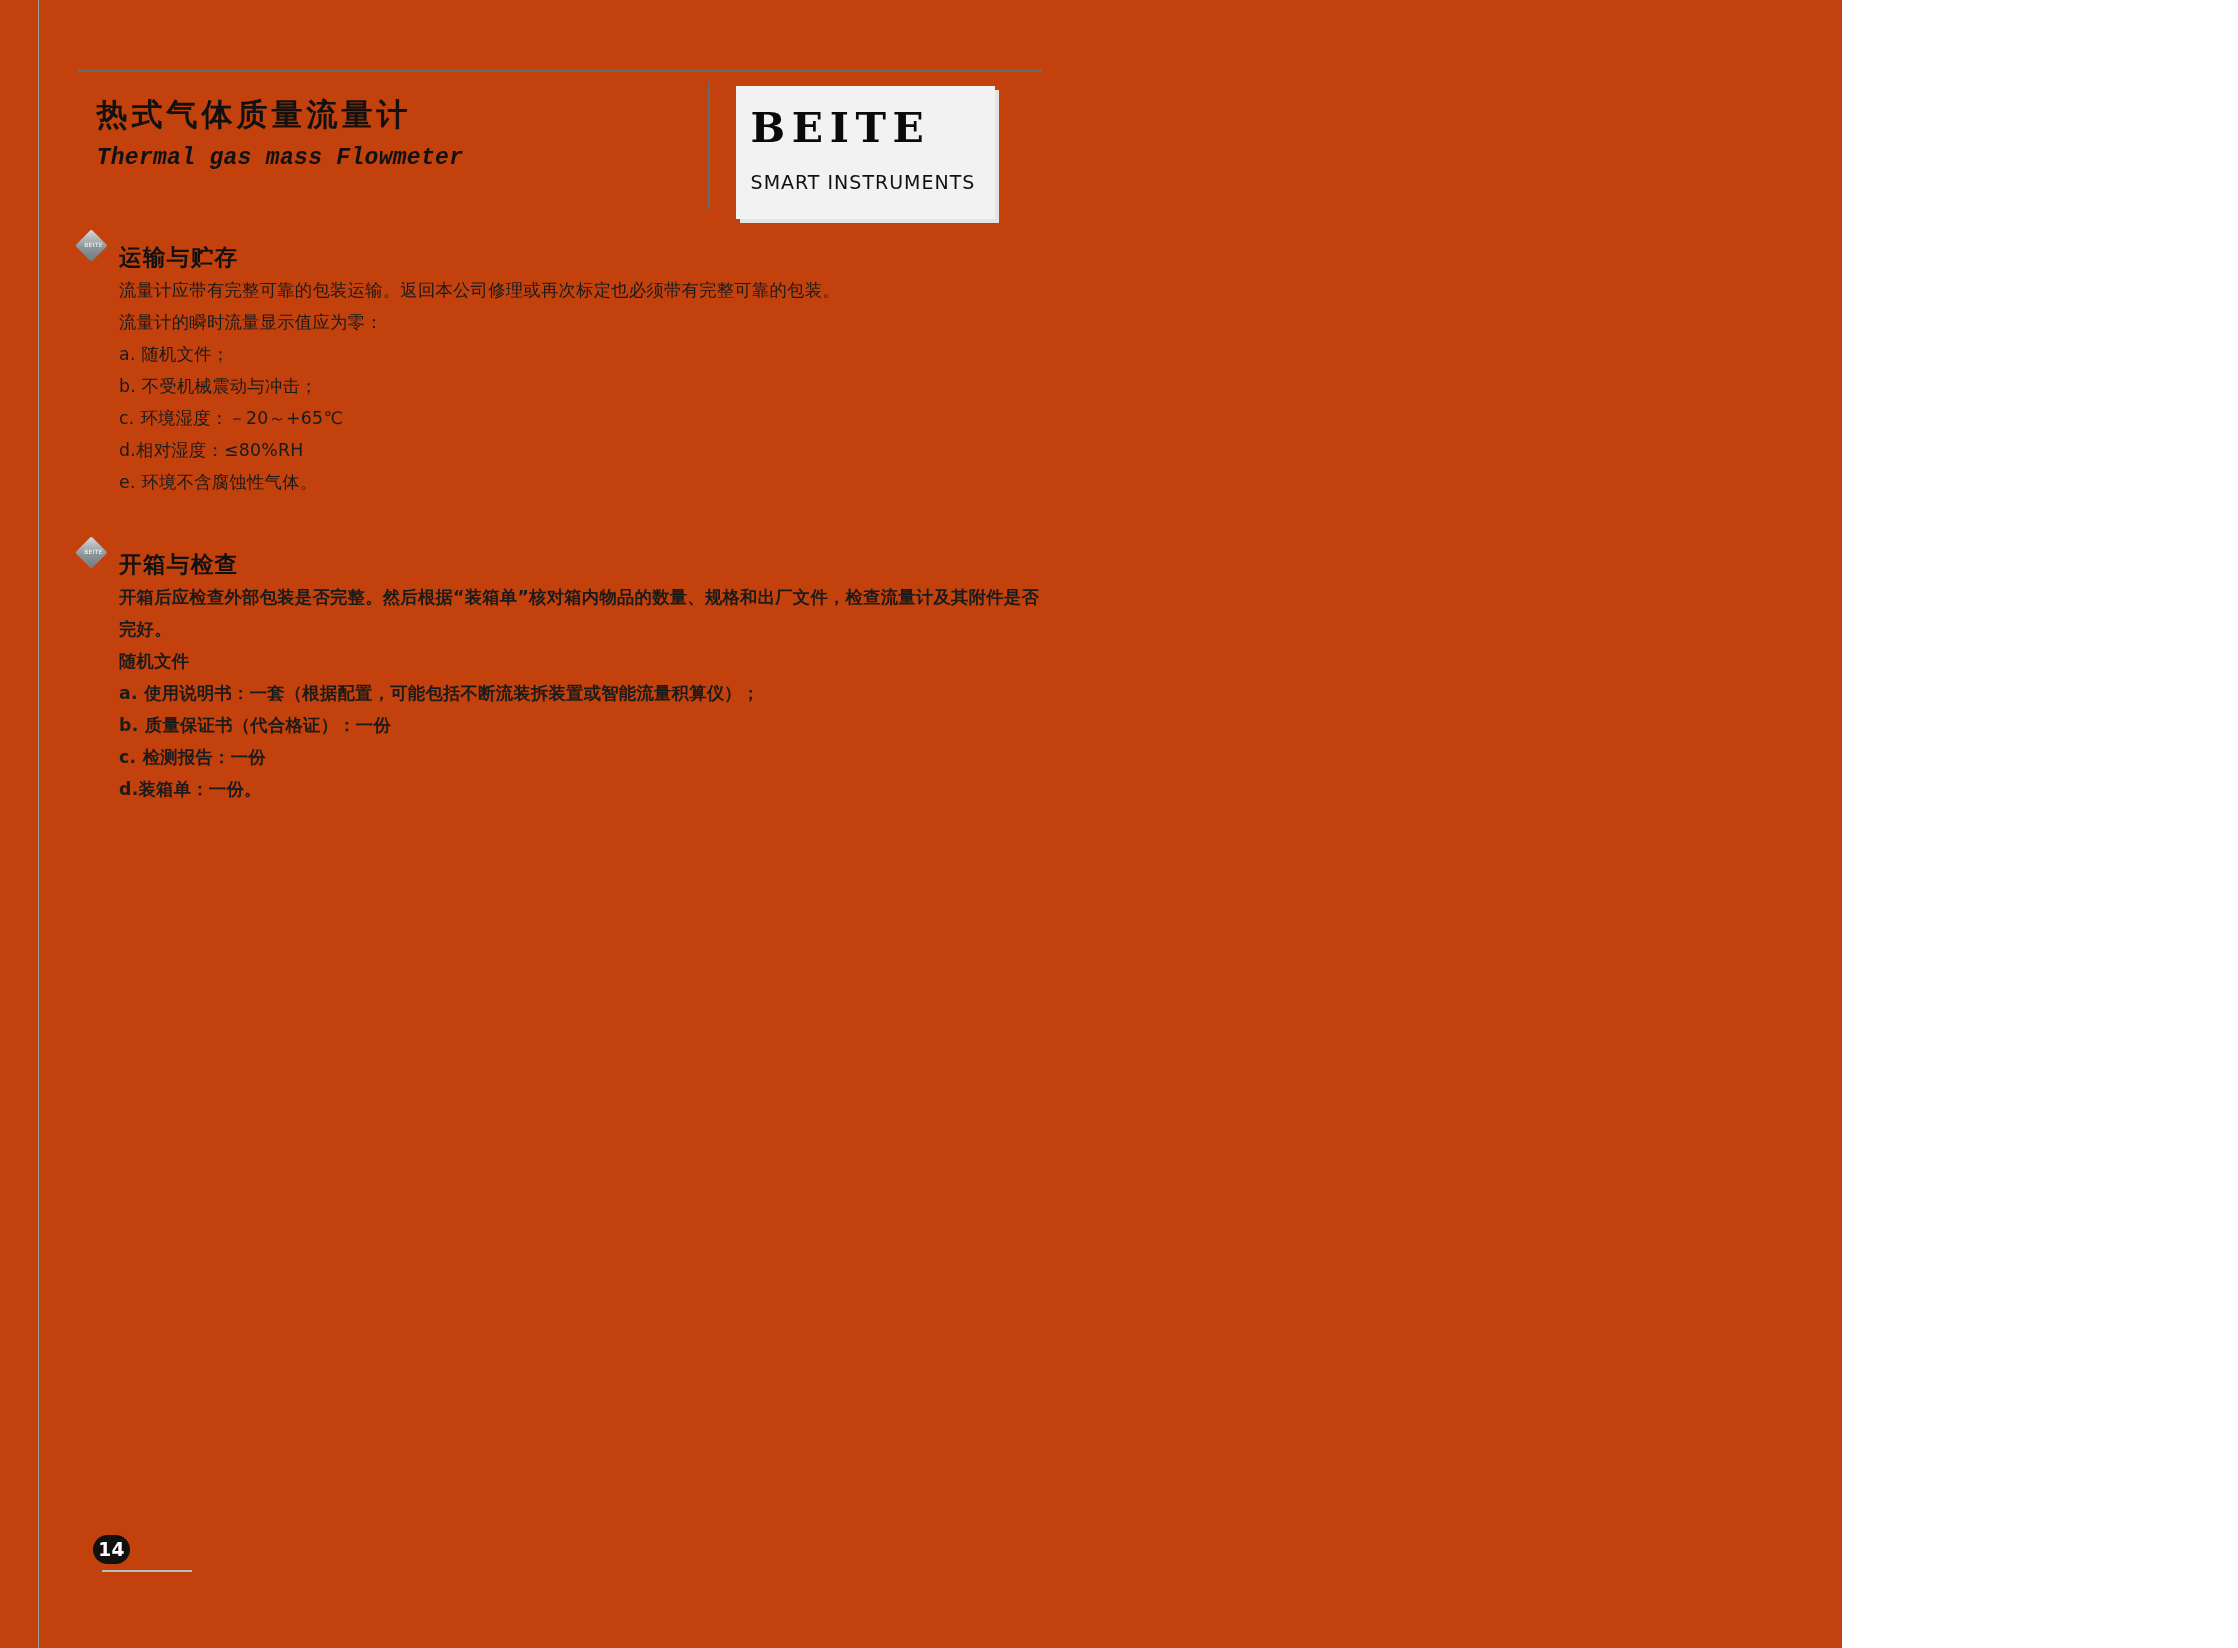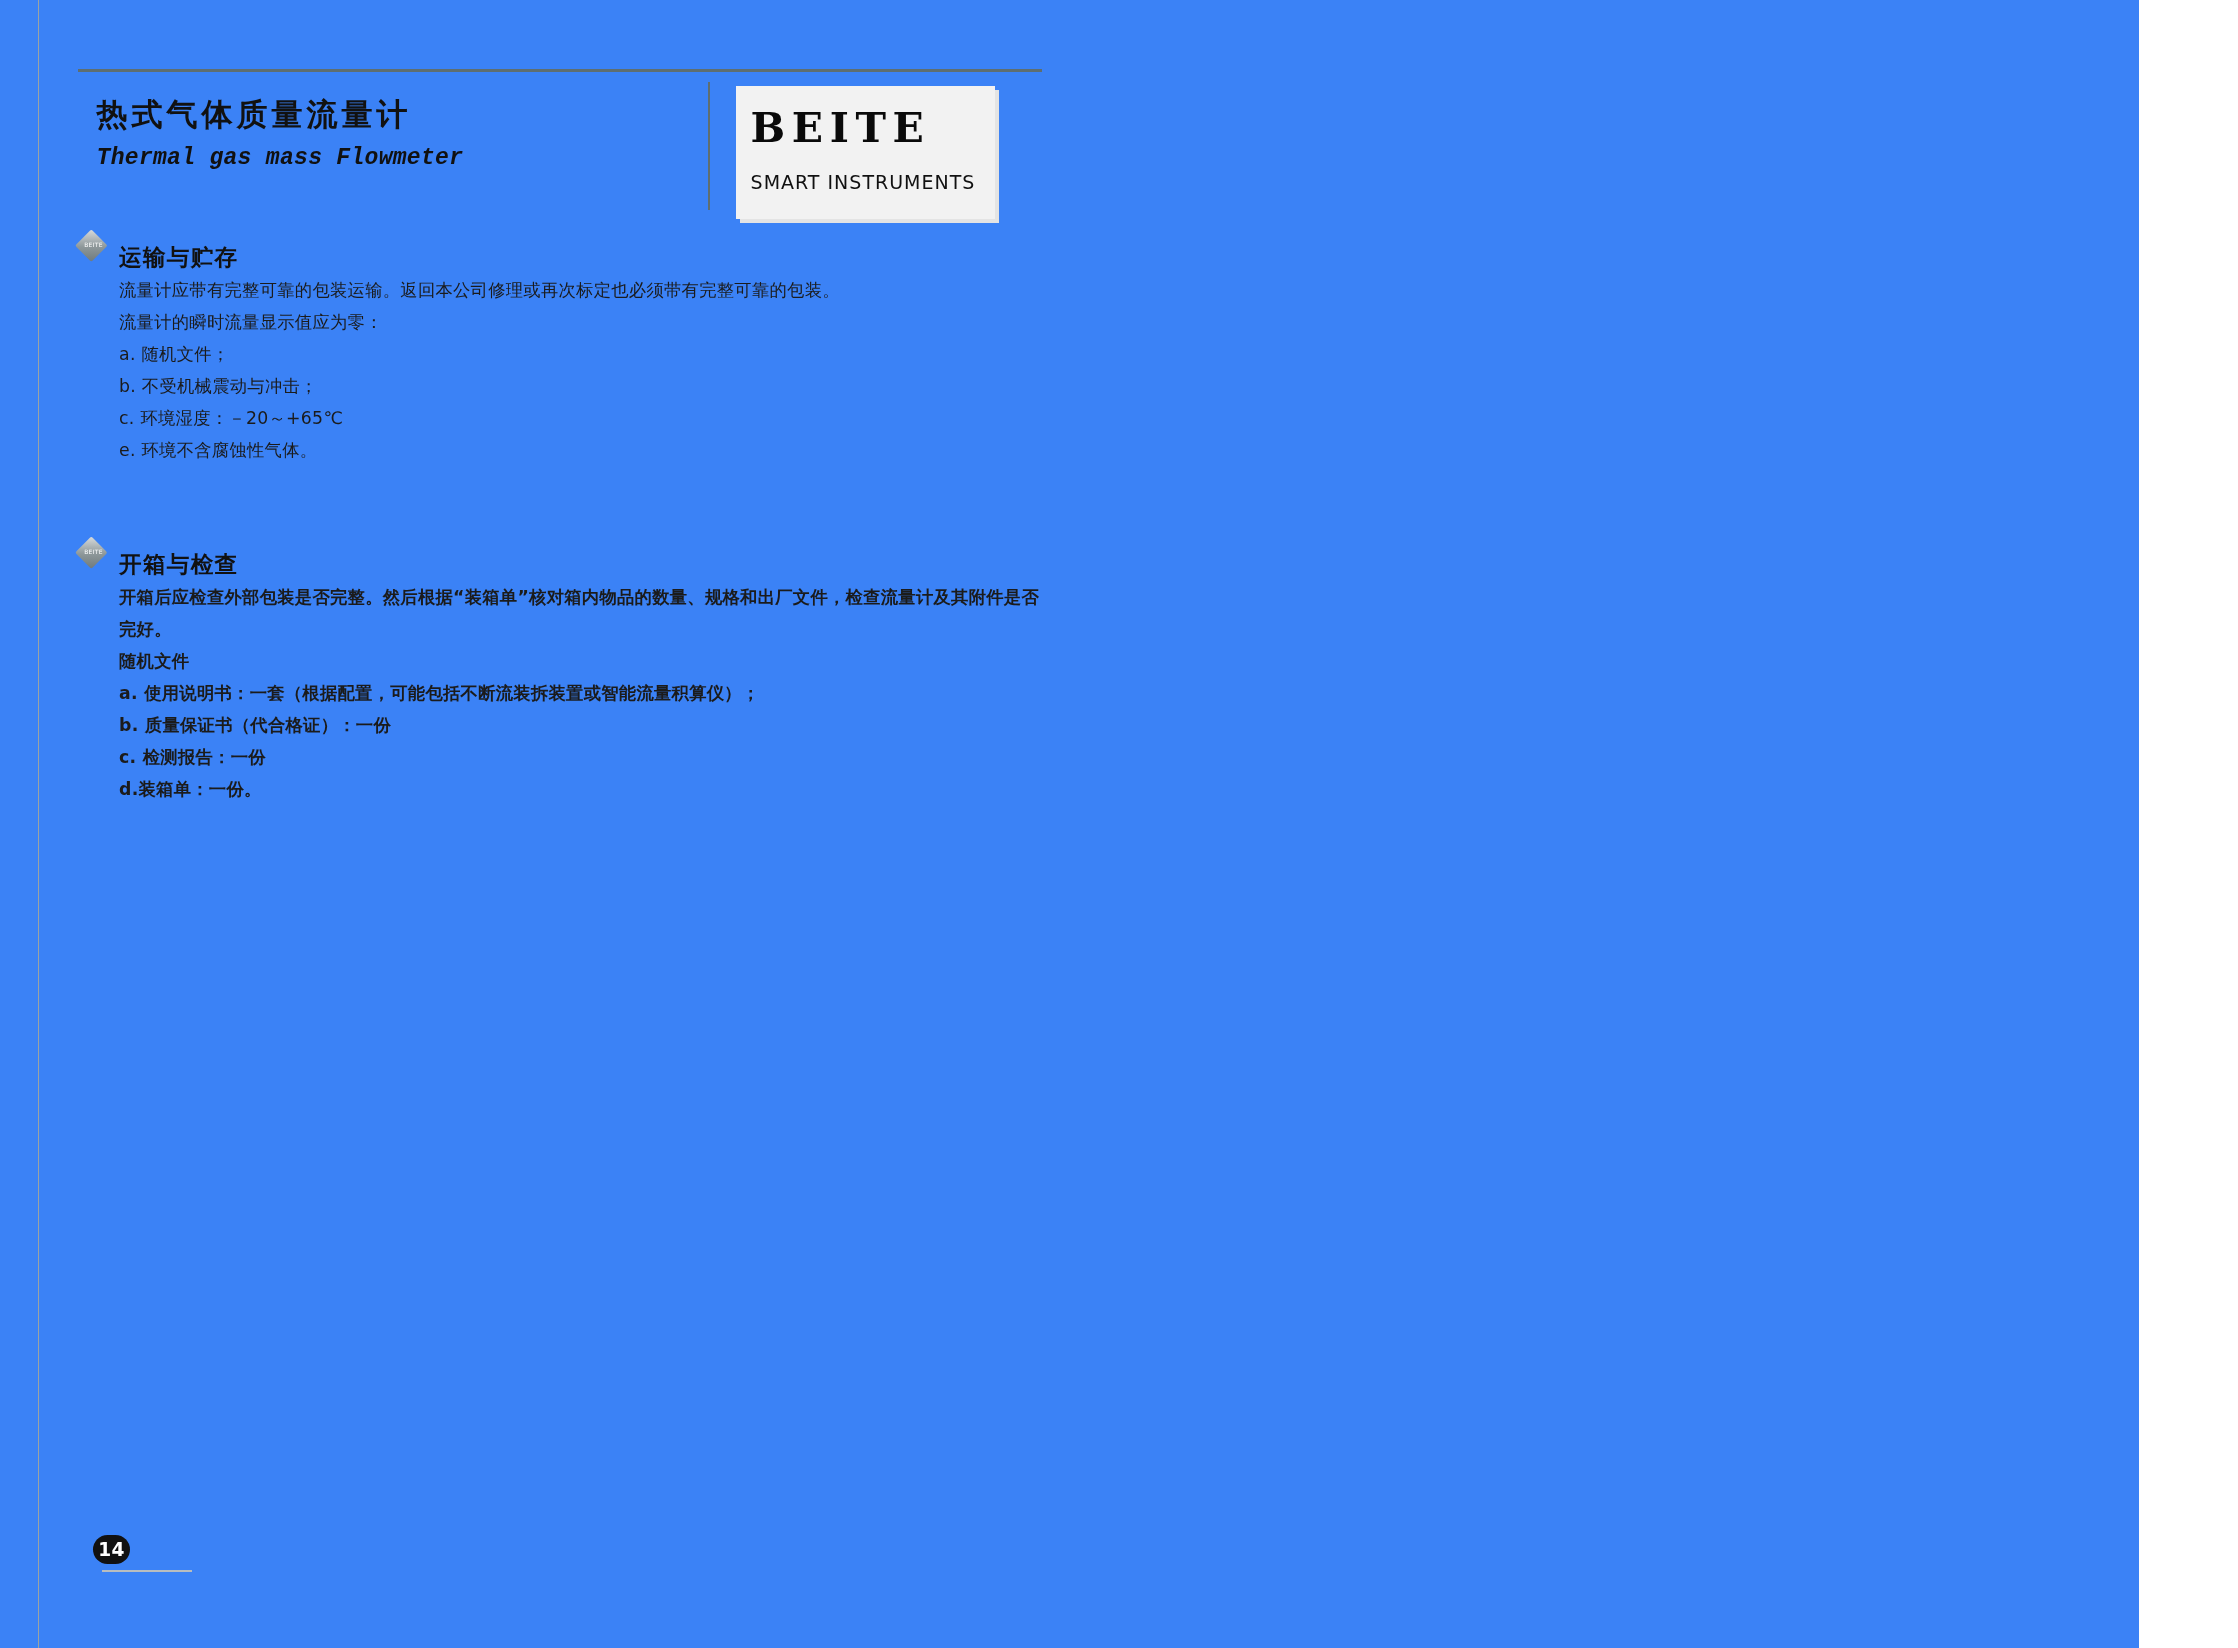--- a/index.html
+++ b/index.html
@@ -11,24 +11,23 @@
     width: 2239px;
     height: 1649px;
     font-family: "DejaVu Sans", "Liberation Sans", sans-serif;
     position: relative;
     overflow: hidden;
   }
 
   .page {
     position: absolute;
     left: 0; top: 0;
-    width: 2108px;
+    width: 1842px;
     height: 1649px;
-    background: #3b82f6;
-    padding-left: 31px;
+    background: #c2410c;
   }
 
   
   .binding-rule {
     position: absolute;
     left: 38px;
     top: 0;
     width: 1.3px;
     height: 1649px;
     background: #9aa3a5;
@@ -242,20 +241,21 @@
         <div class="diamond-txt">BEITE</div>
       </div>
       <div class="section-title">运输与贮存</div>
     </div>
     <div class="section-body">
       <div class="para wrap">流量计应带有完整可靠的包装运输。返回本公司修理或再次标定也必须带有完整可靠的包装。</div>
       <div class="para">流量计的瞬时流量显示值应为零：</div>
       <div class="para">a. 随机文件；</div>
       <div class="para">b. 不受机械震动与冲击；</div>
       <div class="para">c. 环境湿度：－20～+65℃</div>
+      <div class="para">d.相对湿度：≤80%RH</div>
       <div class="para">e. 环境不含腐蚀性气体。</div>
     </div>
   </div>
 
   <div class="section" style="top: 538px;">
     <div class="section-head">
       <div class="bullet-badge">
         <div class="diamond"></div>
         <div class="diamond-txt">BEITE</div>
       </div>

